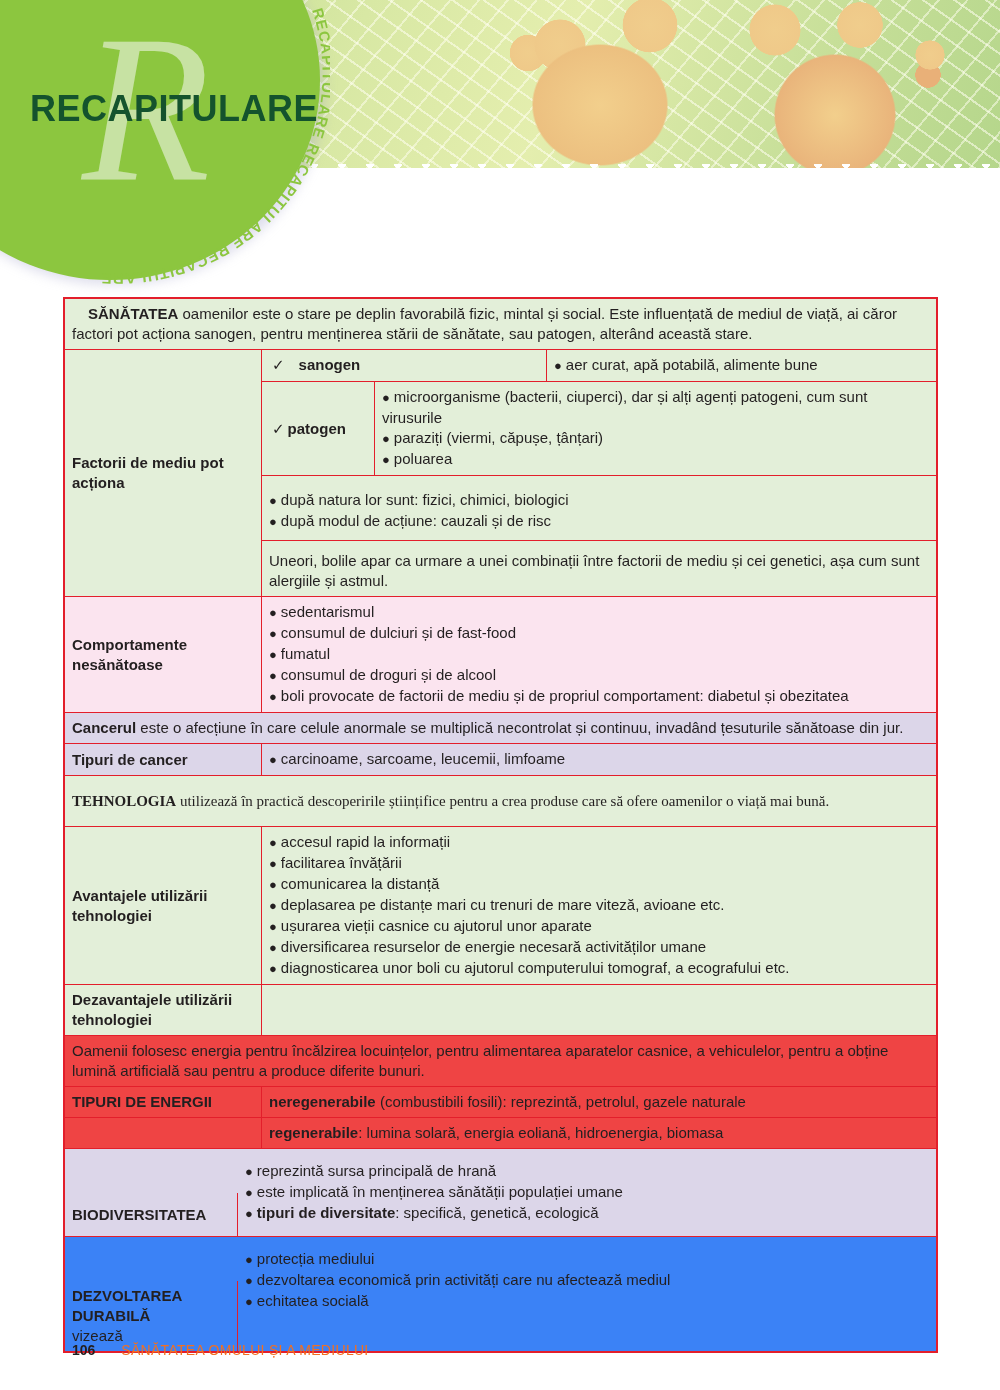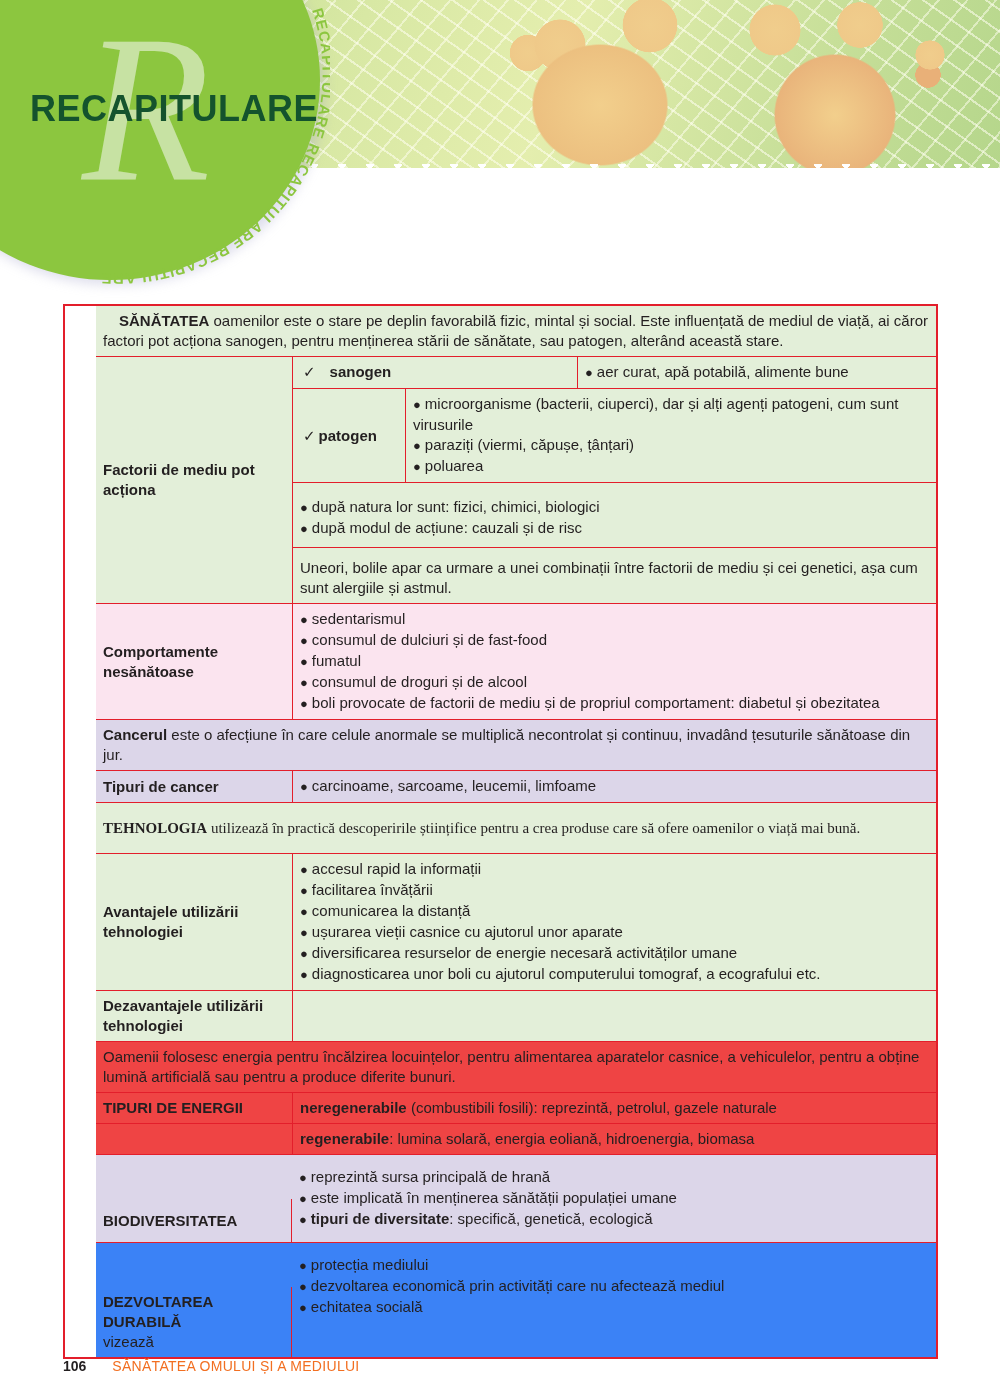--- a/index.html
+++ b/index.html
@@ -45,28 +45,28 @@
     position: absolute; left: 30px; top: 88px; font-size: 36px; font-weight: bold; color: #14532d;
     letter-spacing: 0.5px; font-family: "Liberation Sans", sans-serif;
   }
   .badge-ring {
     position: absolute; left: 0; top: 0; width: 330px; height: 290px; pointer-events: none;
   }
   .badge-ring text { font-family: "Liberation Sans", sans-serif; font-weight: bold; font-size: 15px; fill: #8cc63f; letter-spacing: 1px; }
 
   
   .summary {
-    position: absolute; left: 63px; top: 304px; width: 875px;
-    border: 2px solid #e31e2b; font-size: 15px; line-height: 20px; padding-left: 31px;
+    position: absolute; left: 63px; top: 297px; width: 875px;
+    border: 2px solid #e31e2b; font-size: 15px; line-height: 20px;
   }
   .row { display: flex; border-top: 1.5px solid #e31e2b; }
   .row:first-child { border-top: none; }
   .cell { padding: 5px 7px; }
   .lbl { width: 197px; flex: none; border-right: 1.5px solid #e31e2b; font-weight: bold; display: flex; align-items: center; }
-  .lbl-wide { width: 196px; margin-top: 44px; }
+  .lbl-wide { width: 173px; margin-top: 44px; }
   .content { flex: 1; }
   .green { background: #e3efd9; }
   .pink { background: #fbe4ef; }
   .lilac { background: #dcd6e9; }
   .salmon { background: #ef4444; }
   .cream { background: #3b82f6; }
   b, .b { font-weight: bold; }
   .bullet::before { content: "\25CF"; font-size: 13px; margin-right: 4px; }
   .indent-first { text-indent: 16px; }
 
@@ -76,21 +76,21 @@
   .factors-right { flex: 1; display: flex; flex-direction: column; }
   .sub { border-top: 1.5px solid #e31e2b; display: flex; }
   .sub:first-child { border-top: none; }
   .sano-label { width: 285px; flex: none; border-right: 1.5px solid #e31e2b; padding: 5px 10px; font-weight: bold; }
   .sano-label .check { font-weight: normal; margin-right: 14px; }
   .pato-label { width: 113px; flex: none; border-right: 1.5px solid #e31e2b; padding: 5px 10px; font-weight: bold; display: flex; align-items: center; }
   .pato-label .check { font-weight: normal; margin-right: 3px; }
   .sub .content { padding: 5px 7px; }
 
   
-  .footer { position: absolute; left: 63px; top: 1342px; font-size: 14px; margin-top: 16px; }
+  .footer { position: absolute; left: 72px; top: 1342px; font-size: 14px; }
   .page-num { font-weight: bold; color: #231f20; margin-right: 22px; }
   .running-title { color: #f26f21; letter-spacing: 0.3px; }
 </style>
 </head>
 <body>
 
 <div class="banner"></div>
 <div class="banner-edge"></div>
 
 <div class="badge-shadow"></div>
@@ -169,20 +169,21 @@
   <div class="row green">
     <div class="cell content" style="padding-top:15px;padding-bottom:15px;font-family:Liberation Serif, serif;"><b>TEHNOLOGIA</b><span> utilizează în practică descoperirile științifice pentru a crea produse care să ofere oamenilor o viață mai bună.</span></div>
   </div>
 
   <div class="row green">
     <div class="cell lbl">Avantajele utilizării tehnologiei</div>
     <div class="cell content">
       <div class="bullet">accesul rapid la informații</div>
       <div class="bullet">facilitarea învățării</div>
       <div class="bullet">comunicarea la distanță</div>
+      <div class="bullet">deplasarea pe distanțe mari cu trenuri de mare viteză, avioane etc.</div>
       <div class="bullet">ușurarea vieții casnice cu ajutorul unor aparate</div>
       <div class="bullet">diversificarea resurselor de energie necesară activităților umane</div>
       <div class="bullet">diagnosticarea unor boli cu ajutorul computerului tomograf, a ecografului etc.</div>
     </div>
   </div>
 
   <div class="row green">
     <div class="cell lbl">Dezavantajele utilizării tehnologiei</div>
   </div>
 

